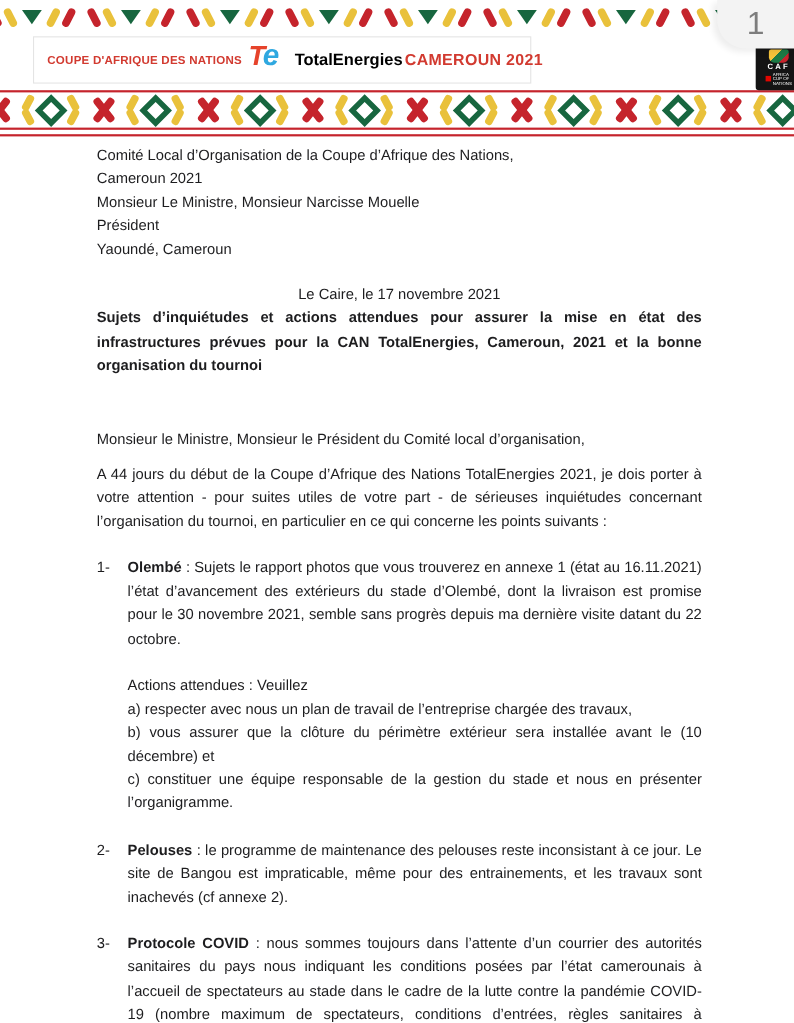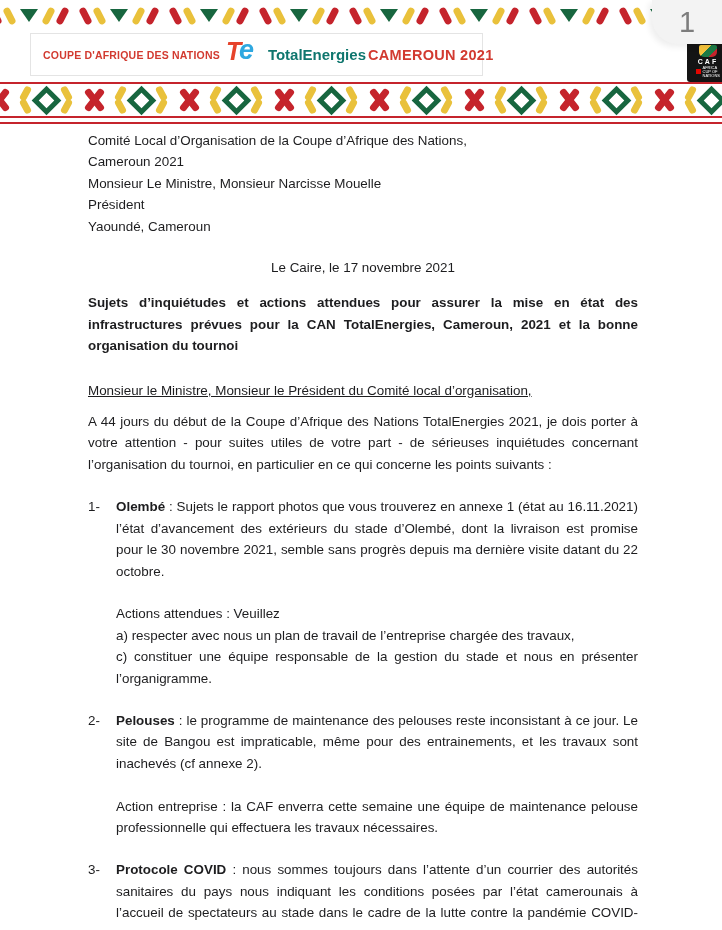--- a/index.html
+++ b/index.html
@@ -36,21 +36,21 @@
   .logo-box{
     position:absolute;top:33px;left:30px;width:453px;height:43px;
     border:1px solid #e4e4e4;background:#fff;box-sizing:border-box;
     display:flex;align-items:center;justify-content:space-between;
     padding:0 12px;z-index:2;
   }
   .comp{font-size:10.5px;font-weight:800;color:#d23a30;letter-spacing:0.2px;white-space:nowrap;}
   .te-mark{position:relative;width:40px;height:30px;flex:0 0 auto;margin:0 2px 0 6px;}
   .te-t{position:absolute;left:0;top:-3px;font-style:italic;font-weight:900;font-size:25px;color:#e6432b;}
   .te-e{position:absolute;left:13px;top:-5px;font-style:italic;font-weight:900;font-size:27px;color:#2fa8e0;}
-  .wordmark{font-size:15px;font-weight:800;color:#0f766e;white-space:nowrap;margin-right:2px;}
+  .wordmark{font-size:15px;font-weight:800;color:#000000;white-space:nowrap;margin-right:2px;}
   .host{font-size:14.5px;font-weight:800;color:#d23a30;letter-spacing:0.3px;white-space:nowrap;}
   
   .caf{
     position:absolute;top:40px;right:-7px;width:42px;height:42px;z-index:3;
     background:#141414;border-radius:3px;
     display:flex;flex-direction:column;align-items:center;justify-content:center;gap:1px;
   }
   .caf-trophy{width:18px;height:12px;border-radius:2px 2px 5px 5px;
     background:linear-gradient(135deg,#f5c33b 0 40%,#1c7a45 40% 70%,#c5242c 70% 100%);}
   .caf-acr{color:#fff;font-size:7px;font-weight:700;letter-spacing:2px;}
@@ -74,22 +74,22 @@
   .chev.right::after{bottom:-1px;transform:rotate(28deg);}
   .diamond{width:11px;height:11px;border:5px solid var(--green);transform:rotate(45deg);margin:0 4px;flex:0 0 auto;}
   .bx-gap{height:4px;}
   
   .letter{
     position:absolute;top:130px;left:88px;right:84px;
     font-size:13.4px;line-height:21.4px;
   }
   .address div{white-space:nowrap;}
   .date{text-align:center;margin-top:20px;}
-  .subject{font-weight:700;margin-top:14px;text-align:justify;}
-  .salutation{margin-top:23px;text-decoration:underline;}
+  .subject{font-weight:700;text-align:justify;}
+  .salutation{margin-top:46px;}
   .intro{margin:10px 0 0 0;text-align:justify;}
   .item{display:flex;margin-top:21px;}
   .item .num{flex:0 0 28px;width:28px;}
   .item .item-content{flex:1;min-width:0;}
   .item p{margin:0;text-align:justify;}
   .item p.action{margin-top:21.4px;}
   .u{}
 </style>
 </head>
 <body>
@@ -249,28 +249,28 @@
     <div class="subject">Sujets d’inquiétudes et actions attendues pour assurer la mise en état des infrastructures prévues pour la CAN TotalEnergies, Cameroun, 2021 et la bonne organisation du tournoi</div>
     <div class="salutation">Monsieur le Ministre, Monsieur le Président du Comité local d’organisation,</div>
     <p class="intro">A 44 jours du début de la Coupe d’Afrique des Nations TotalEnergies 2021, je dois porter à votre attention - pour suites utiles de votre part - de sérieuses inquiétudes concernant l’organisation du tournoi, en particulier en ce qui concerne les points suivants :</p>
     <div id="items">
         <div class="item">
           <div class="num">1-</div>
           <div class="item-content">
             <p><strong>Olembé</strong><span> : Sujets le rapport photos que vous trouverez en </span><span class="u">annexe 1</span><span> (état au 16.11.2021) l’état d’avancement des extérieurs du stade d’Olembé, dont la livraison est promise pour le 30 novembre 2021, semble sans progrès depuis ma dernière visite datant du 22 octobre.</span></p>
             <p class="action"><span class="u">Actions attendues</span><span> : Veuillez</span></p>
             <p>a) respecter avec nous un plan de travail de l’entreprise chargée des travaux,</p>
+            <p>b) vous assurer que la clôture du périmètre extérieur sera installée avant le (10 décembre) et</p>
             <p>c) constituer une équipe responsable de la gestion du stade et nous en présenter l’organigramme.</p>
           </div>
         </div>
         <div class="item">
           <div class="num">2-</div>
           <div class="item-content">
             <p><strong>Pelouses</strong><span> : le programme de maintenance des pelouses reste inconsistant à ce jour. Le site de Bangou est impraticable, même pour des entrainements, et les travaux sont inachevés (cf annexe 2).</span></p>
-            <p class="action"><span class="u">Action entreprise</span><span> : la CAF enverra cette semaine une équipe de maintenance pelouse professionnelle qui effectuera les travaux nécessaires.</span></p>
           </div>
         </div>
         <div class="item">
           <div class="num">3-</div>
           <div class="item-content">
             <p><strong>Protocole COVID</strong><span> : nous sommes toujours dans l’attente d’un courrier des autorités sanitaires du pays nous indiquant les conditions posées par l’état camerounais à l’accueil de spectateurs au stade dans le cadre de la lutte contre la pandémie COVID-19 (nombre maximum de spectateurs, conditions d’entrées, règles sanitaires à respecter à l’intérieur du stade etc.). Sans cette base, la CAF ne peut préciser son propre dispositif, qui devra encore être validé par sa commission médicale et les équipes opérationnelles avant le début de la vente des billets </span></p>
           </div>
         </div>
       </div>
   </div>

